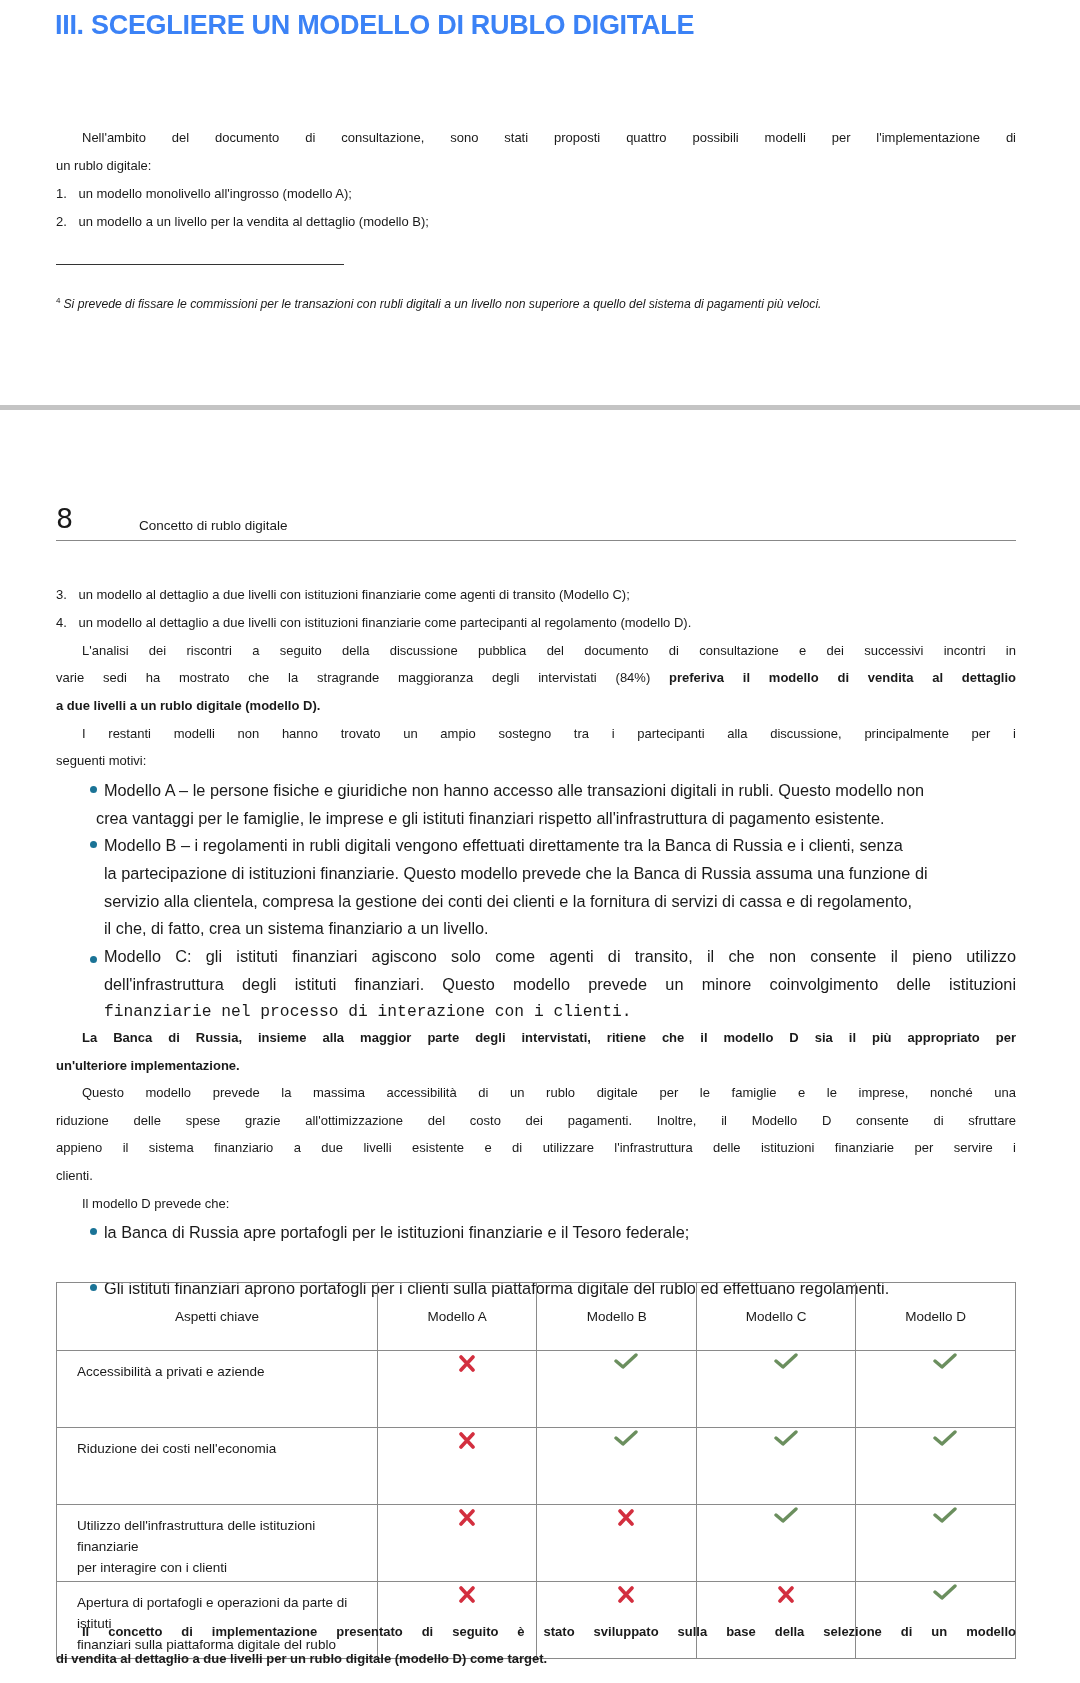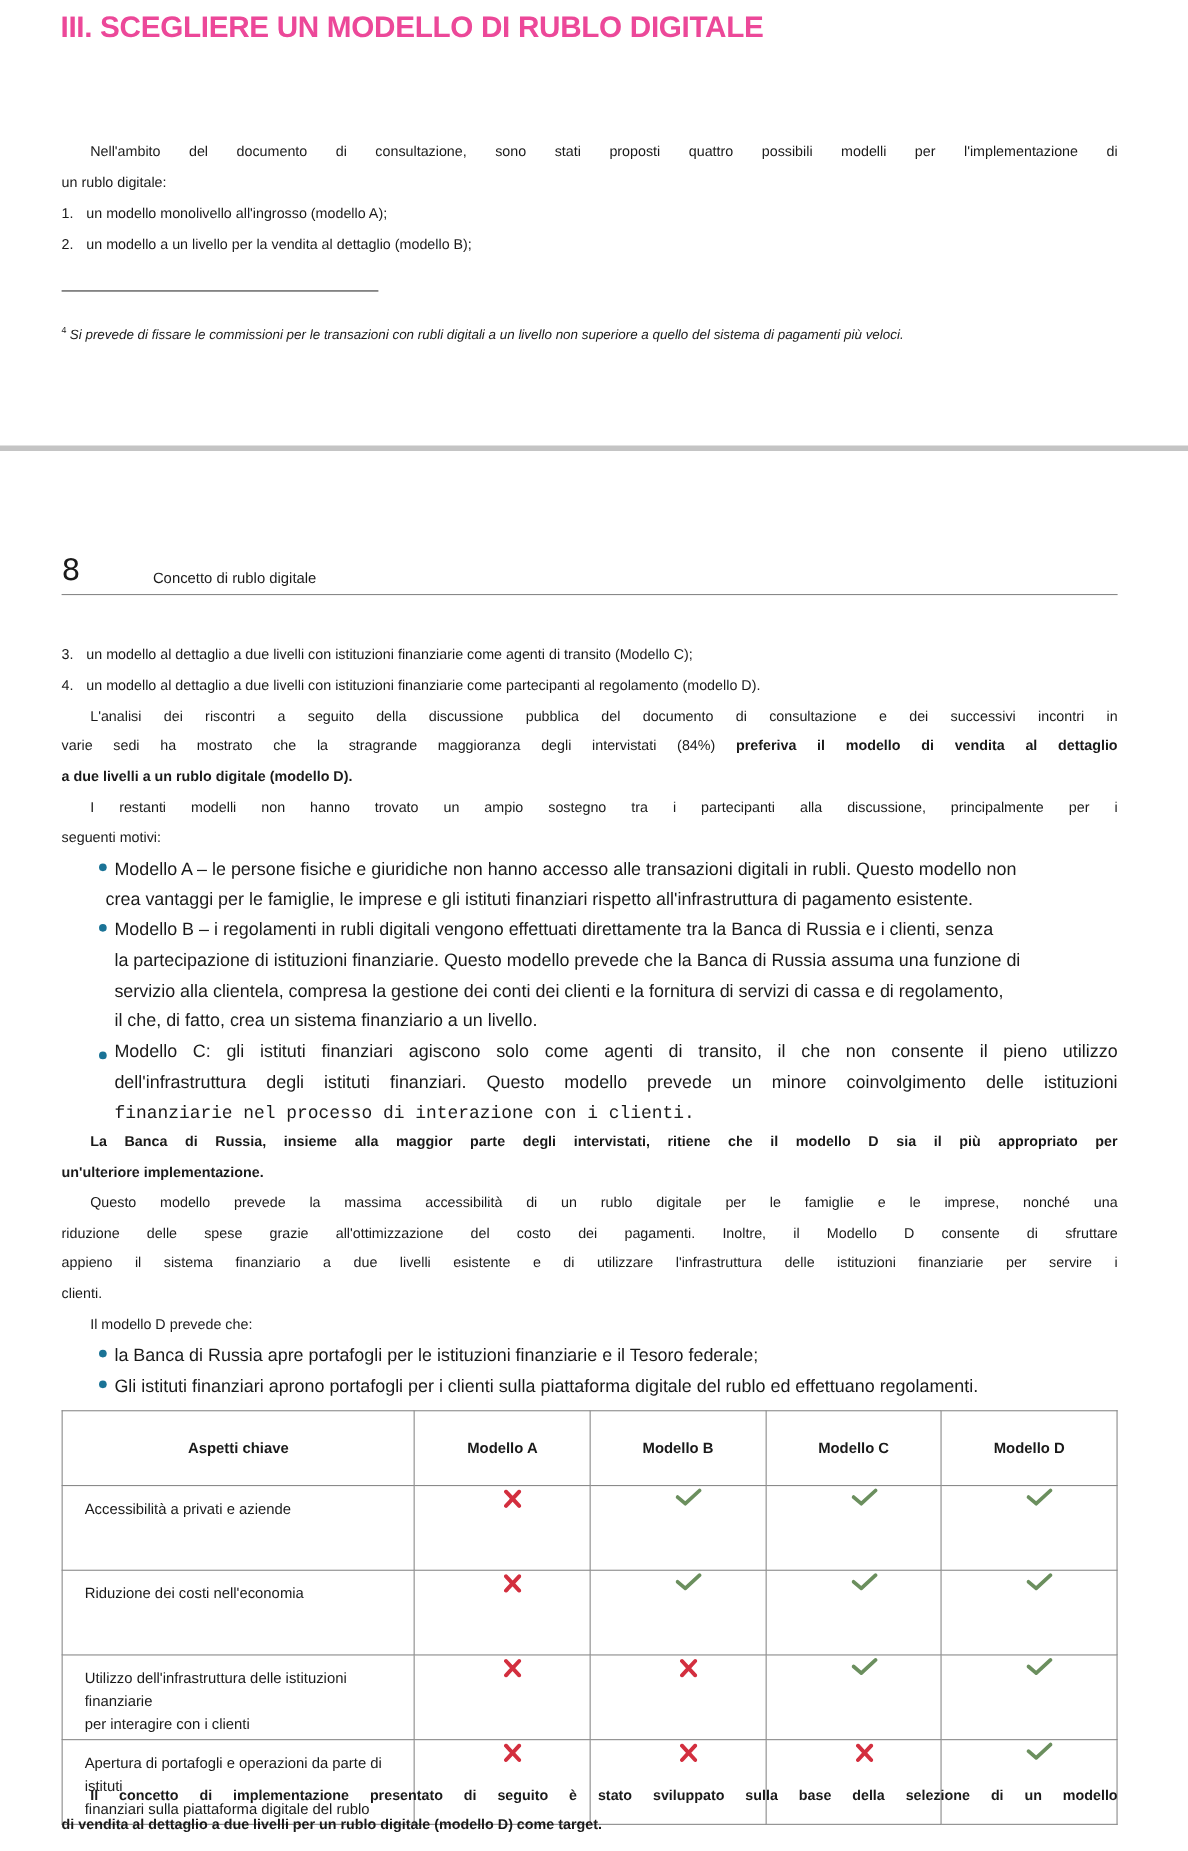--- a/index.html
+++ b/index.html
@@ -4,21 +4,21 @@
 <style>
   html, body { margin: 0; padding: 0; background: #ffffff; }
   body {
     width: 1080px; height: 1683px; position: relative; overflow: hidden;
     font-family: "Liberation Sans", "DejaVu Sans", sans-serif;
     color: #1a1a1a;
   }
   .abs { position: absolute; }
   .section-title {
     left: 55px; top: 10px; font-size: 27px; font-weight: bold;
-    color: #ec4899; letter-spacing: -0.3px; white-space: nowrap;
+    color: #3b82f6; letter-spacing: -0.3px; white-space: nowrap;
   }
   .line { position: absolute; left: 56px; width: 960px; white-space: nowrap; font-size: 13px; }
   .justify { text-align: justify; text-align-last: justify; }
   .indent { padding-left: 26px; box-sizing: border-box; }
   .bold { font-weight: bold; }
   .footnote-rule { left: 56px; top: 264px; width: 288px; height: 1px; background: #333; }
   .footnote { left: 56px; top: 281px; font-size: 12.2px; font-style: italic; white-space: nowrap; margin-top: 15px; }
   .footnote sup { font-size: 8px; font-style: normal; margin-right: 3px; }
   .page-break { left: 0; top: 405px; width: 1080px; height: 5px; background: #c4c4c4; }
   .page-num { left: 56px; top: 503px; font-size: 27px; font-family: "DejaVu Sans", sans-serif; }
@@ -27,21 +27,21 @@
   .bullet {
     display: inline-block; width: 7px; height: 7px; border-radius: 50%;
     background: #1a7396; margin-right: 7px; vertical-align: middle; position: relative; top: -2px;
   }
   .bl { position: absolute; white-space: nowrap; font-size: 16.3px; }
   table.matrix {
     position: absolute; left: 56px; top: 1282px; width: 960px;
     border-collapse: collapse; font-size: 13.5px;
   }
   table.matrix th, table.matrix td { border: 1.5px solid #8a8a8a; }
-  table.matrix th { height: 65px; font-weight: bold; text-align: center; vertical-align: middle; }
+  table.matrix th { height: 65px; font-weight: normal; text-align: center; vertical-align: middle; }
   table.matrix td { height: 67px; vertical-align: top; padding-left: 20px; }
   td.aspect { padding: 10px 6px 0 6px; line-height: 21px; width: 345px; box-sizing: border-box; }
   td.mark { text-align: center; vertical-align: bottom; padding-bottom: 8px; width: 151px; }
   .icon-cross { color: #d32f3f; font-weight: bold; font-size: 22px; font-family: "DejaVu Sans", sans-serif; }
   .icon-check svg { display: inline-block; }
 </style>
 </head>
 <body>
 
 <div class="abs section-title">III. SCEGLIERE UN MODELLO DI RUBLO DIGITALE</div>
@@ -114,21 +114,21 @@
 <div class="line justify indent" style="top:1085px;">Questo modello prevede la massima accessibilità di un rublo digitale per le famiglie e le imprese, nonché una</div>
 <div class="line justify" style="top:1113px;">riduzione delle spese grazie all'ottimizzazione del costo dei pagamenti. Inoltre, il Modello D consente di sfruttare</div>
 <div class="line justify" style="top:1140px;">appieno il sistema finanziario a due livelli esistente e di utilizzare l'infrastruttura delle istituzioni finanziarie per servire i</div>
 <div class="line" style="top:1168px;">clienti.</div>
 
 <div class="line indent" style="top:1196px;">Il modello D prevede che:</div>
 
 <div class="bl" style="left:90px; top:1223px;">
   <span class="bullet"></span><span>la Banca di Russia apre portafogli per le istituzioni finanziarie e il Tesoro federale;</span>
 </div>
-<div class="bl" style="left:90px; top:1251px;">
+<div class="bl" style="left:90px; top:1279px;">
   <span class="bullet"></span><span>Gli istituti finanziari aprono portafogli per i clienti sulla piattaforma digitale del rublo ed effettuano regolamenti.</span>
 </div>
 
 <table class="matrix">
   <thead>
     <tr>
       <th>Aspetti chiave</th>
       <th>Modello A</th>
       <th>Modello B</th>
       <th>Modello C</th>

